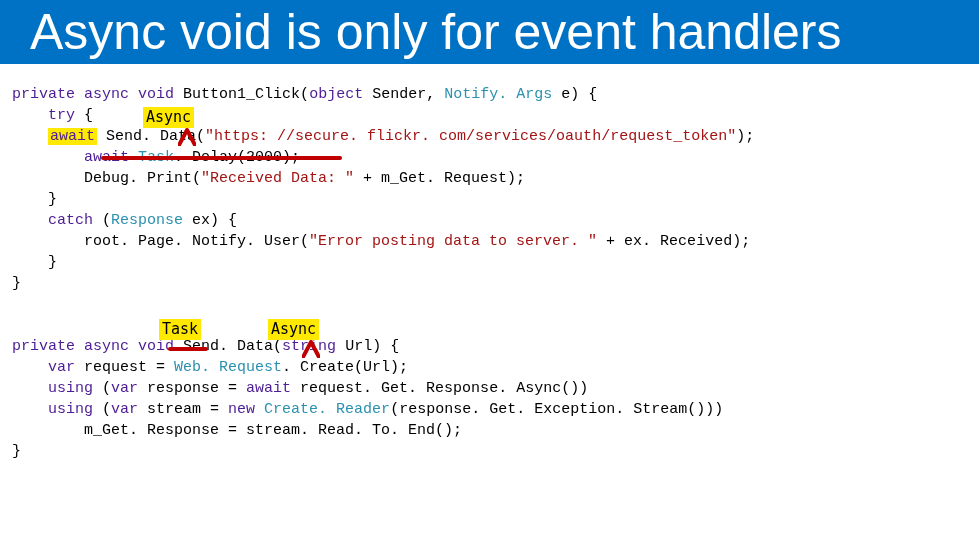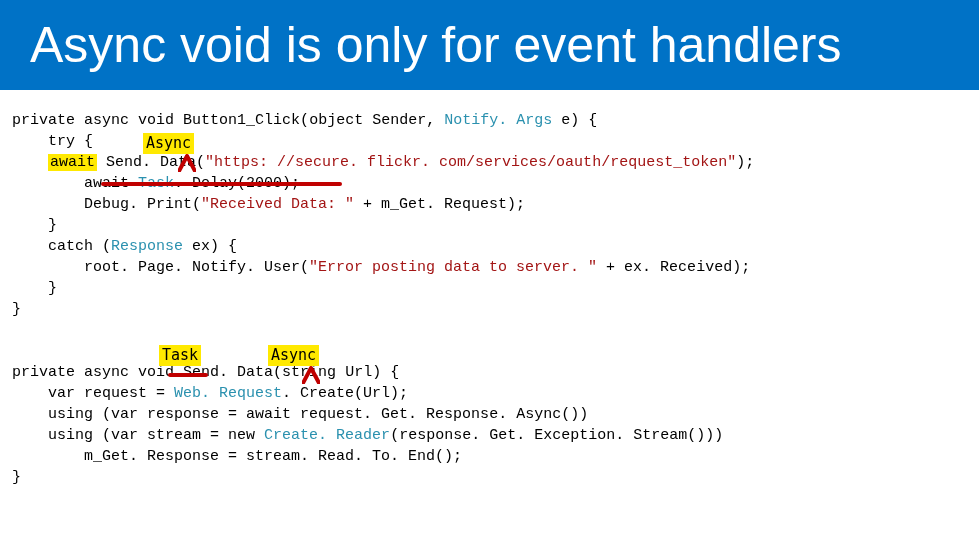--- a/index.html
+++ b/index.html
@@ -8,21 +8,21 @@
     background: #ffffff;
     width: 979px;
     height: 551px;
     overflow: hidden;
     font-family: Consolas, "Courier New", monospace;
   }
   .title-bar {
     background: #0072c6;
     color: #ffffff;
     padding: 10px 30px;
-    height: 90px;
+    height: 64px;
     box-sizing: border-box;
     display: flex;
     align-items: center;
   }
   .title {
     font-family: "Segoe UI Light", "Segoe UI", sans-serif;
     font-size: 50px;
     font-weight: 300;
     white-space: nowrap;
   }
@@ -30,21 +30,21 @@
     padding: 20px 12px 0 12px;
     font-size: 15px;
     line-height: 21px;
     position: relative;
   }
   pre {
     margin: 0;
     font-family: Consolas, "Courier New", monospace;
     white-space: pre;
   }
-  .kw { color: #000000; }
+  .kw { color: #4c1d95; }
   .cls { color: #2b91af; }
   .str { color: #a31515; }
   .hl {
     background: #ffe900;
     padding: 0 2px;
   }
   
   .anno {
     position: absolute;
     background: #ffe900;

